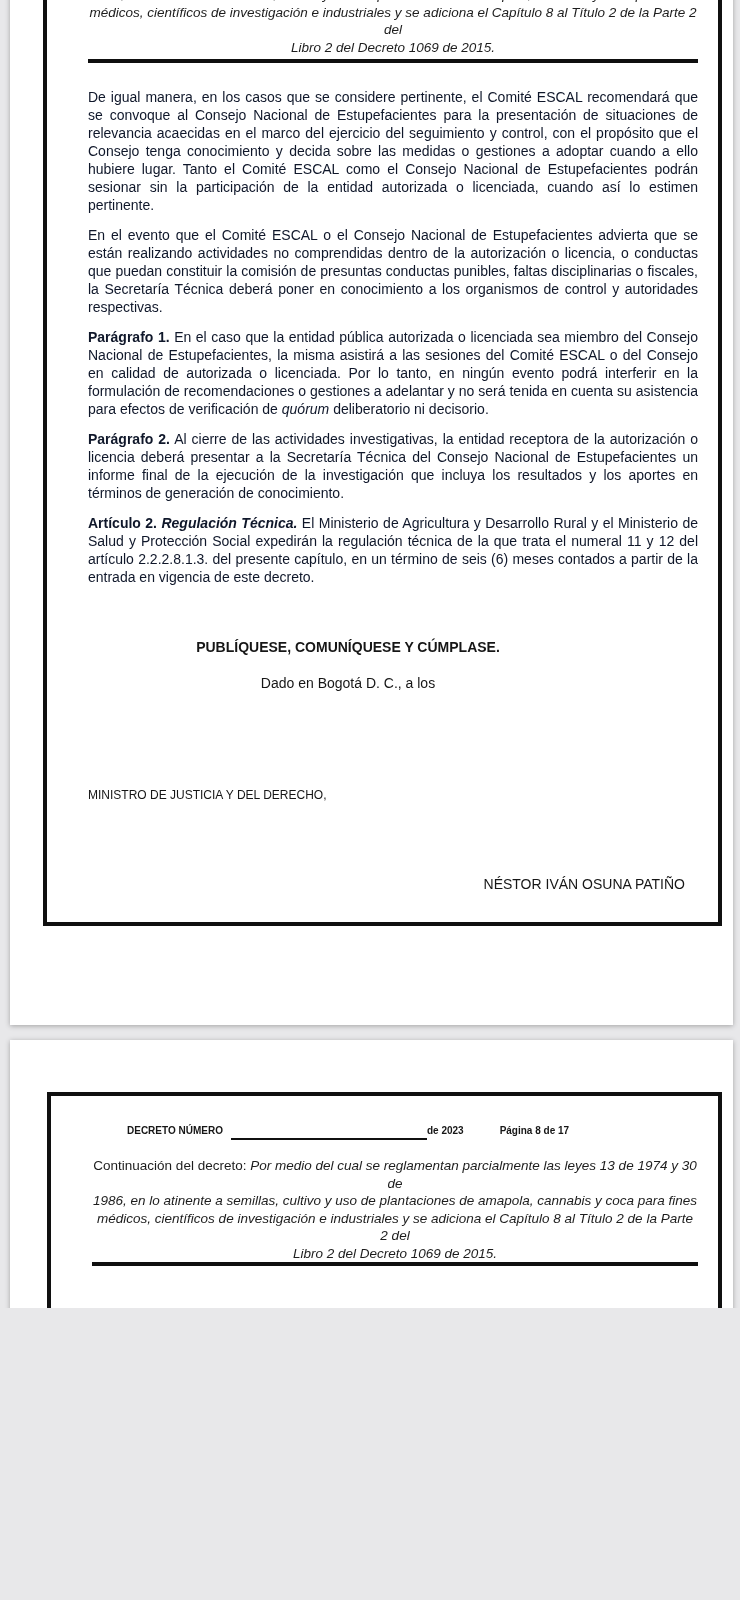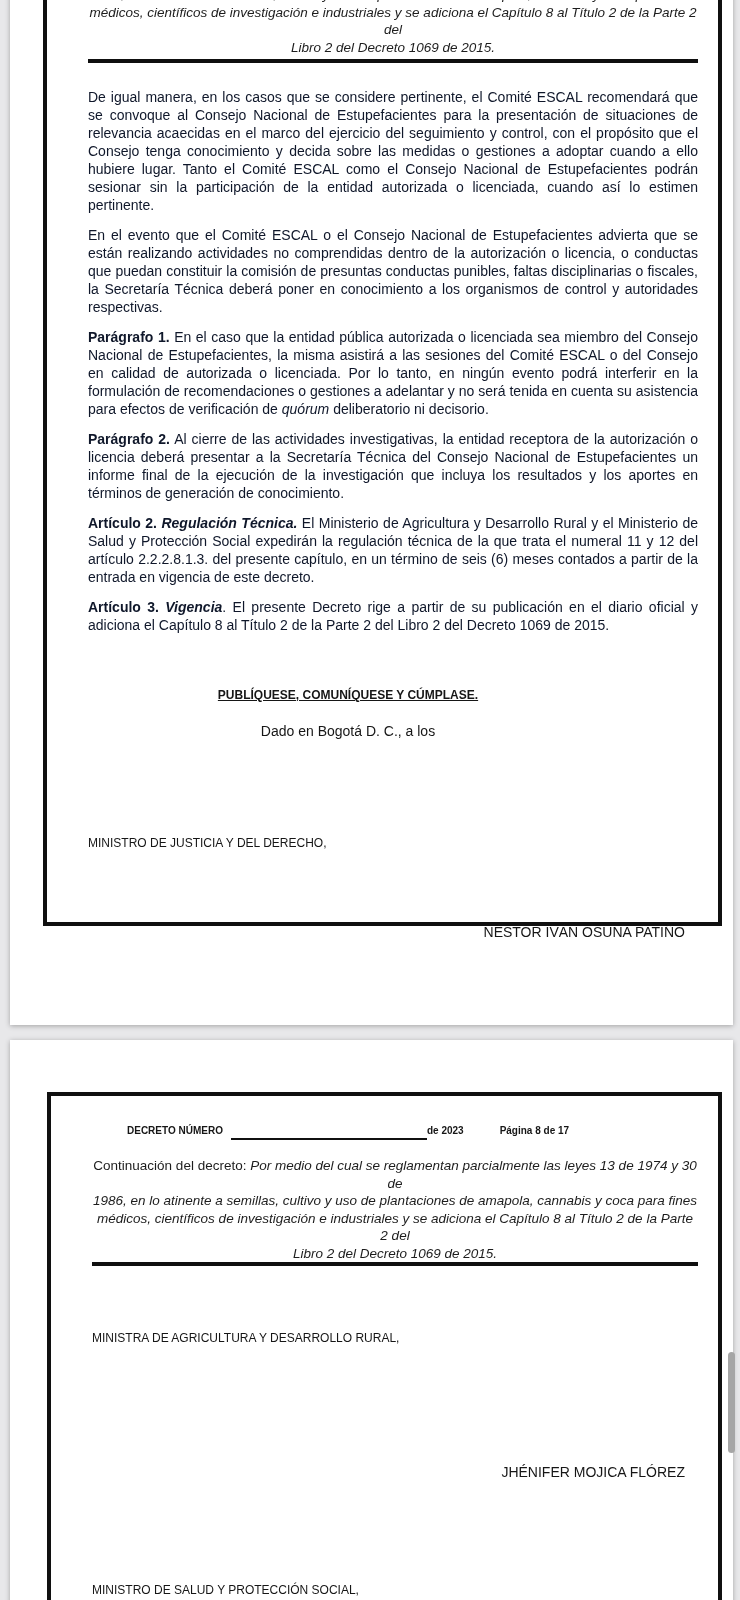--- a/index.html
+++ b/index.html
@@ -3,21 +3,21 @@
 <meta charset="utf-8">
 <style>
   html, body { margin: 0; padding: 0; }
   body {
     width: 740px; height: 1600px;
     background: #e8e8ea;
     font-family: "Liberation Sans", "DejaVu Sans", sans-serif;
     color: #161616;
   }
   #viewport {
-    position: relative; width: 740px; height: 1600px;
+    position: relative; width: 740px; height: 1308px;
     overflow: hidden; background: #e8e8ea;
   }
   .sheet {
     position: absolute; left: 10px; width: 723px; background: #ffffff;
     box-shadow: 0 1px 5px rgba(0,0,0,0.30);
   }
   #sheet1 { top: -149px; height: 1174px; }
   #sheet2 { top: 1040px; height: 600px; }
   .frame {
     border: 4px solid #101010; box-sizing: border-box; background: #ffffff;
@@ -32,21 +32,21 @@
   #cont1 { margin-top: 79px; }
   #cont2 { margin-top: 17px; }
   .rule { height: 4px; background: #0f0f0f; margin-top: 3px; }
   #rule2 { margin-top: 0; }
   
   .par { font-size: 14px; line-height: 18px; text-align: justify;
          margin: 12px 0 0 0; color: #0f172a; }
   #p1 { margin-top: 25px; }
   
   .center-block { width: 520px; text-align: center; }
-  .publish { margin-top: 52px; font-weight: bold; font-size: 12px; line-height: 18px; text-decoration: underline; }
+  .publish { margin-top: 52px; font-weight: bold; font-size: 14px; line-height: 18px; }
   .given   { margin-top: 18px; font-size: 14px; line-height: 18px; }
   
   .sig-title { font-size: 12px; line-height: 18px; text-align: left; }
   .sig-name  { font-size: 14px; line-height: 18px; font-weight: normal;
                text-align: right; padding-right: 13px; }
   #sig-title-1 { margin-top: 94px; }
   #sig-name-1  { margin-top: 71px; }
   #sig-title-2 { margin-top: 63px; }
   #sig-name-2  { margin-top: 116px; }
   #sig-title-3 { margin-top: 100px; }
@@ -76,21 +76,20 @@
           <div class="cont-line">médicos, científicos de investigación e industriales y se adiciona el Capítulo 8 al Título 2 de la Parte 2 del</div>
           <div class="cont-line">Libro 2 del Decreto 1069 de 2015.</div>
         </div>
         <div class="rule"></div>
 
         <p class="par" id="p1"><span>De igual manera, en los casos que se considere pertinente, el Comité ESCAL recomendará que se convoque al Consejo Nacional de Estupefacientes para la presentación de situaciones de relevancia acaecidas en el marco del ejercicio del seguimiento y control, con el propósito que el Consejo tenga conocimiento y decida sobre las medidas o gestiones a adoptar cuando a ello hubiere lugar. Tanto el Comité ESCAL como el Consejo Nacional de Estupefacientes podrán sesionar sin la participación de la entidad autorizada o licenciada, cuando así lo estimen pertinente.</span></p>
         <p class="par"><span>En el evento que el Comité ESCAL o el Consejo Nacional de Estupefacientes advierta que se están realizando actividades no comprendidas dentro de la autorización o licencia, o conductas que puedan constituir la comisión de presuntas conductas punibles, faltas disciplinarias o fiscales, la Secretaría Técnica deberá poner en conocimiento a los organismos de control y autoridades respectivas.</span></p>
         <p class="par"><span style="font-weight: bold;">Parágrafo 1.</span><span> En el caso que la entidad pública autorizada o licenciada sea miembro del Consejo Nacional de Estupefacientes, la misma asistirá a las sesiones del Comité ESCAL o del Consejo en calidad de autorizada o licenciada. Por lo tanto, en ningún evento podrá interferir en la formulación de recomendaciones o gestiones a adelantar y no será tenida en cuenta su asistencia para efectos de verificación de </span><span style="font-style: italic;">quórum</span><span> deliberatorio ni decisorio.</span></p>
         <p class="par"><span style="font-weight: bold;">Parágrafo 2.</span><span> Al cierre de las actividades investigativas, la entidad receptora de la autorización o licencia deberá presentar a la Secretaría Técnica del Consejo Nacional de Estupefacientes un informe final de la ejecución de la investigación que incluya los resultados y los aportes en términos de generación de conocimiento.</span></p>
         <p class="par"><span style="font-weight: bold;">Artículo 2. </span><span style="font-weight: bold; font-style: italic;">Regulación Técnica.</span><span> El Ministerio de Agricultura y Desarrollo Rural y el Ministerio de Salud y Protección Social expedirán la regulación técnica de la que trata el numeral 11 y 12 del artículo 2.2.2.8.1.3. del presente capítulo, en un término de seis (6) meses contados a partir de la entrada en vigencia de este decreto.</span></p>
-        <p class="par"><span style="font-weight: bold;">Artículo 3. </span><span style="font-weight: bold; font-style: italic;">Vigencia</span><span>. El presente Decreto rige a partir de su publicación en el diario oficial y adiciona el Capítulo 8 al Título 2 de la Parte 2 del Libro 2 del Decreto 1069 de 2015.</span></p>
 
         <div class="center-block">
           <div class="publish">PUBLÍQUESE, COMUNÍQUESE Y CÚMPLASE.</div>
           <div class="given">Dado en Bogotá D. C., a los</div>
         </div>
 
         <div class="sig-title" id="sig-title-1">MINISTRO DE JUSTICIA Y DEL DERECHO,</div>
         <div class="sig-name" id="sig-name-1">NÉSTOR IVÁN OSUNA PATIÑO</div>
 
       </div>

